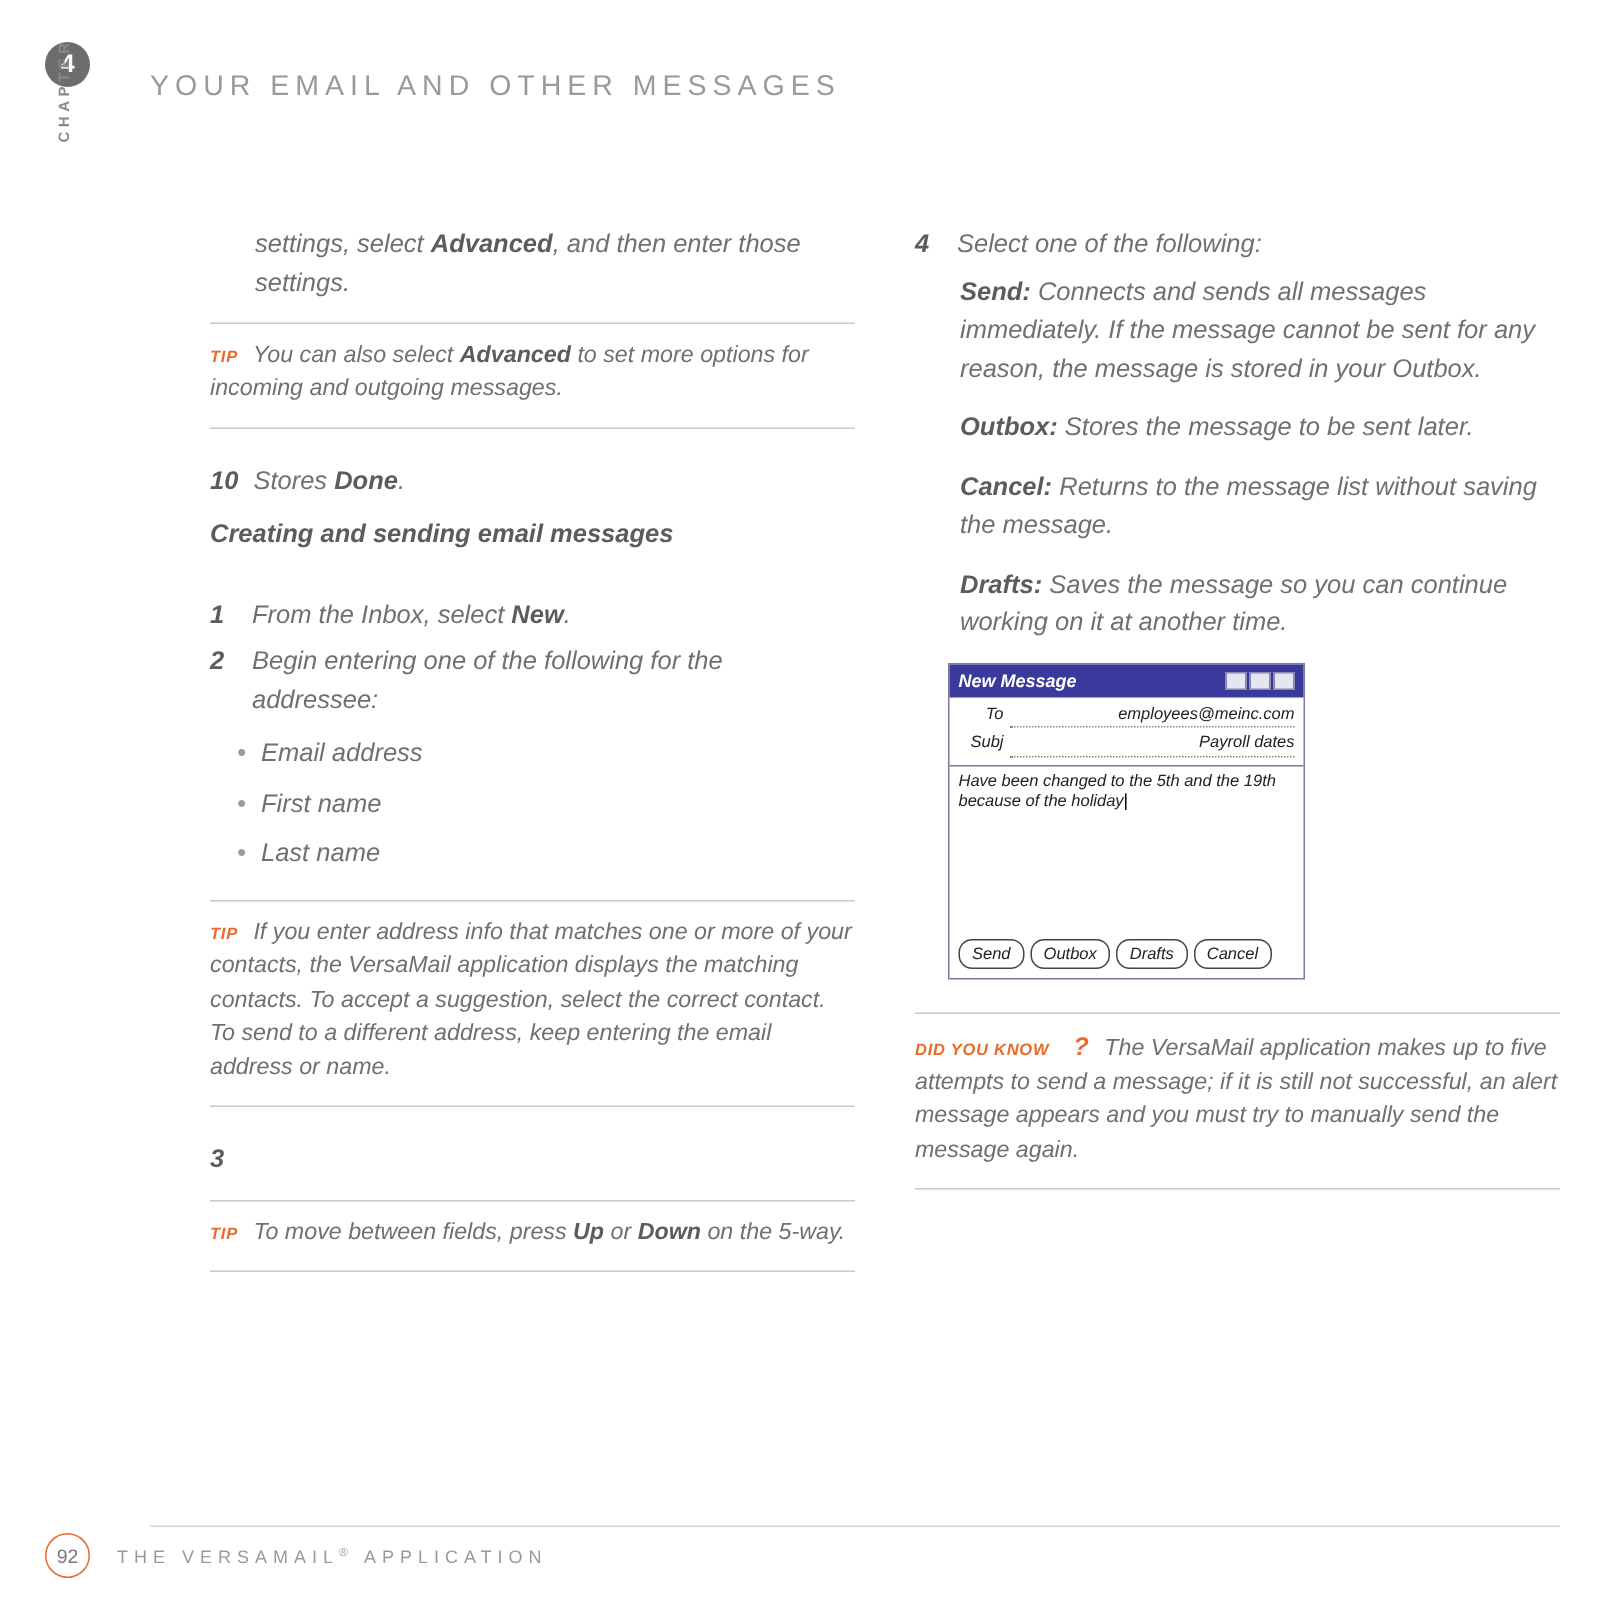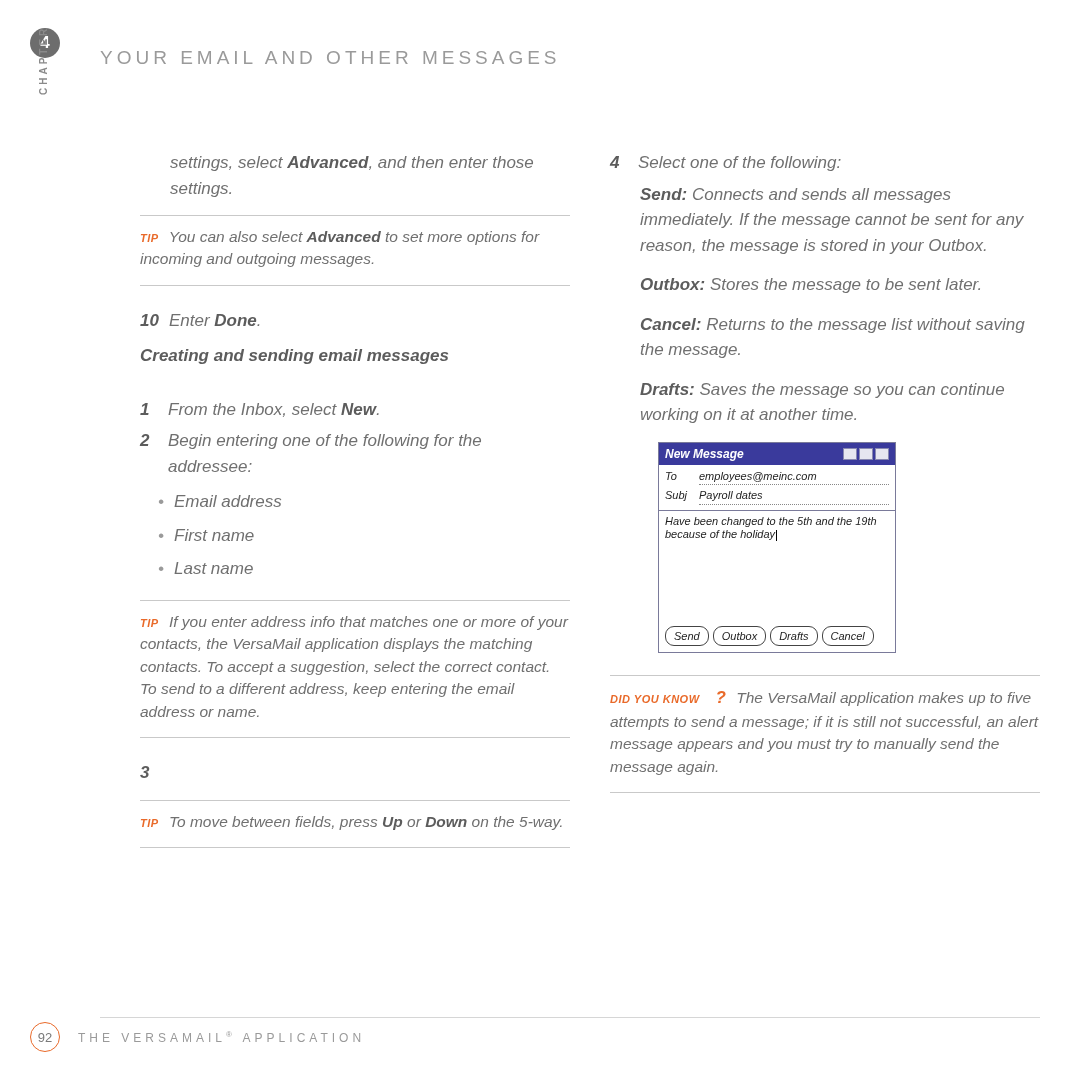--- a/index.html
+++ b/index.html
@@ -98,41 +98,41 @@
   .subhead { font-weight: bold; color: #5c5c5c; margin: 10px 0 28px 0; font-size: 17px; }
   .bullets { padding-left: 34px; margin-top: 6px; }
   .bullets li { list-style: none; position: relative; padding: 4px 0; }
   .bullets li::before {
     content: "•"; position: absolute; left: -16px; color: #9a9a9a;
   }
   .indent { padding-left: 30px; }
   .def-line { padding-left: 30px; margin-bottom: 14px; }
   .screenshot {
     width: 238px;
-    margin: 10px 0 10px 48px;
+    margin: 10px 0 10px 22px;
     background: #fff;
   }
   .ss-outer { border: 1px solid #7a7a9a; }
   .ss-titlebar {
     background: #3a3a9c;
     color: #fff;
     font-size: 12px;
     font-weight: bold;
     padding: 2px 6px;
     display: flex;
     justify-content: space-between;
     align-items: center;
     font-family: Verdana, Arial, sans-serif;
   }
   .ss-icons { display: flex; gap: 2px; }
   .ss-icons span {
     width: 14px; height: 12px; background: #e6e6f0; border: 1px solid #8888b0;
     display: inline-block;
   }
-  .ss-fields { padding: 2px 6px 4px 6px; font-family: Verdana, Arial, sans-serif; font-size: 11px; }
+  .ss-fields { padding: 2px 6px 4px 6px; font-family: Verdana, Arial, sans-serif; font-size: 11px; text-align: right; }
   .ss-row { display: flex; align-items: baseline; gap: 4px; padding: 1px 0;}
   .ss-label { font-weight: normal; color: #222; min-width: 30px; }
   .ss-input {
     flex: 1;
     border-bottom: 1px dotted #888;
     color: #222;
     font-size: 11px;
   }
   .ss-body {
     border-top: 1px solid #7a7a9a;
@@ -210,21 +210,21 @@
     </p>
 
     <div class="tip-box">
       <span class="tip-label">TIP</span>
       <span>You can also select </span><span class="bold">Advanced</span><span> to set more options for incoming and outgoing messages.</span>
     </div>
 
     <div class="num-line">
       <span class="num">10</span>
       <span>
-        <span>Enter </span><span class="bold">Done</span><span>.</span>
+        <span>Stores </span><span class="bold">Done</span><span>.</span>
       </span>
     </div>
 
     <div class="subhead">Creating and sending email messages</div>
 
     <div class="num-line">
       <span class="num">1</span>
       <span>
         <span>From the Inbox, select </span><span class="bold">New</span><span>.</span>
       </span>

